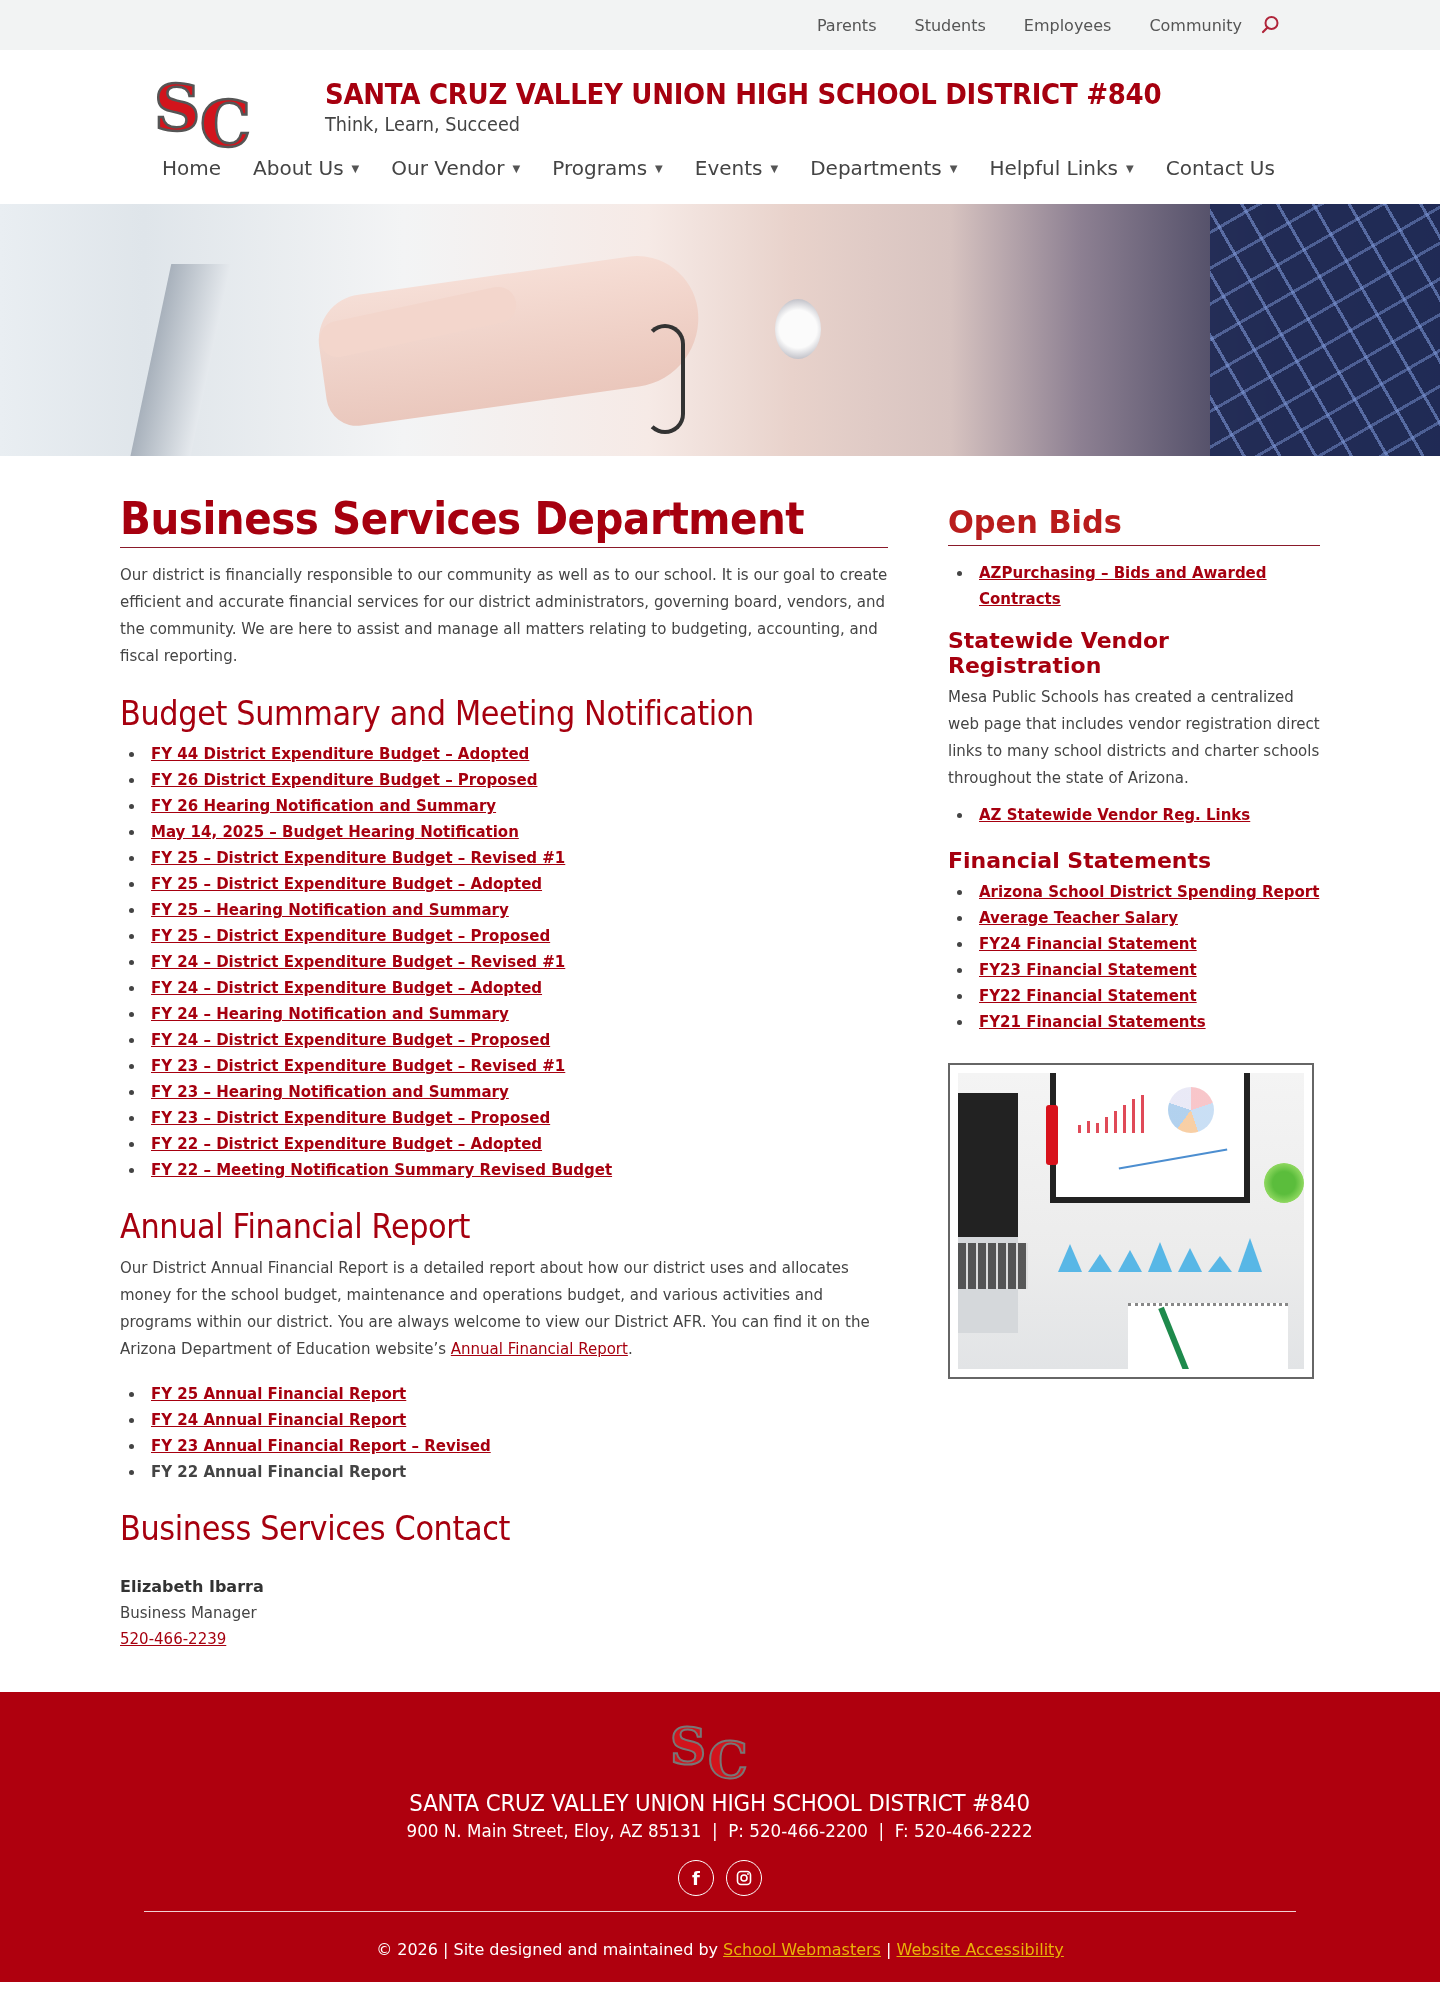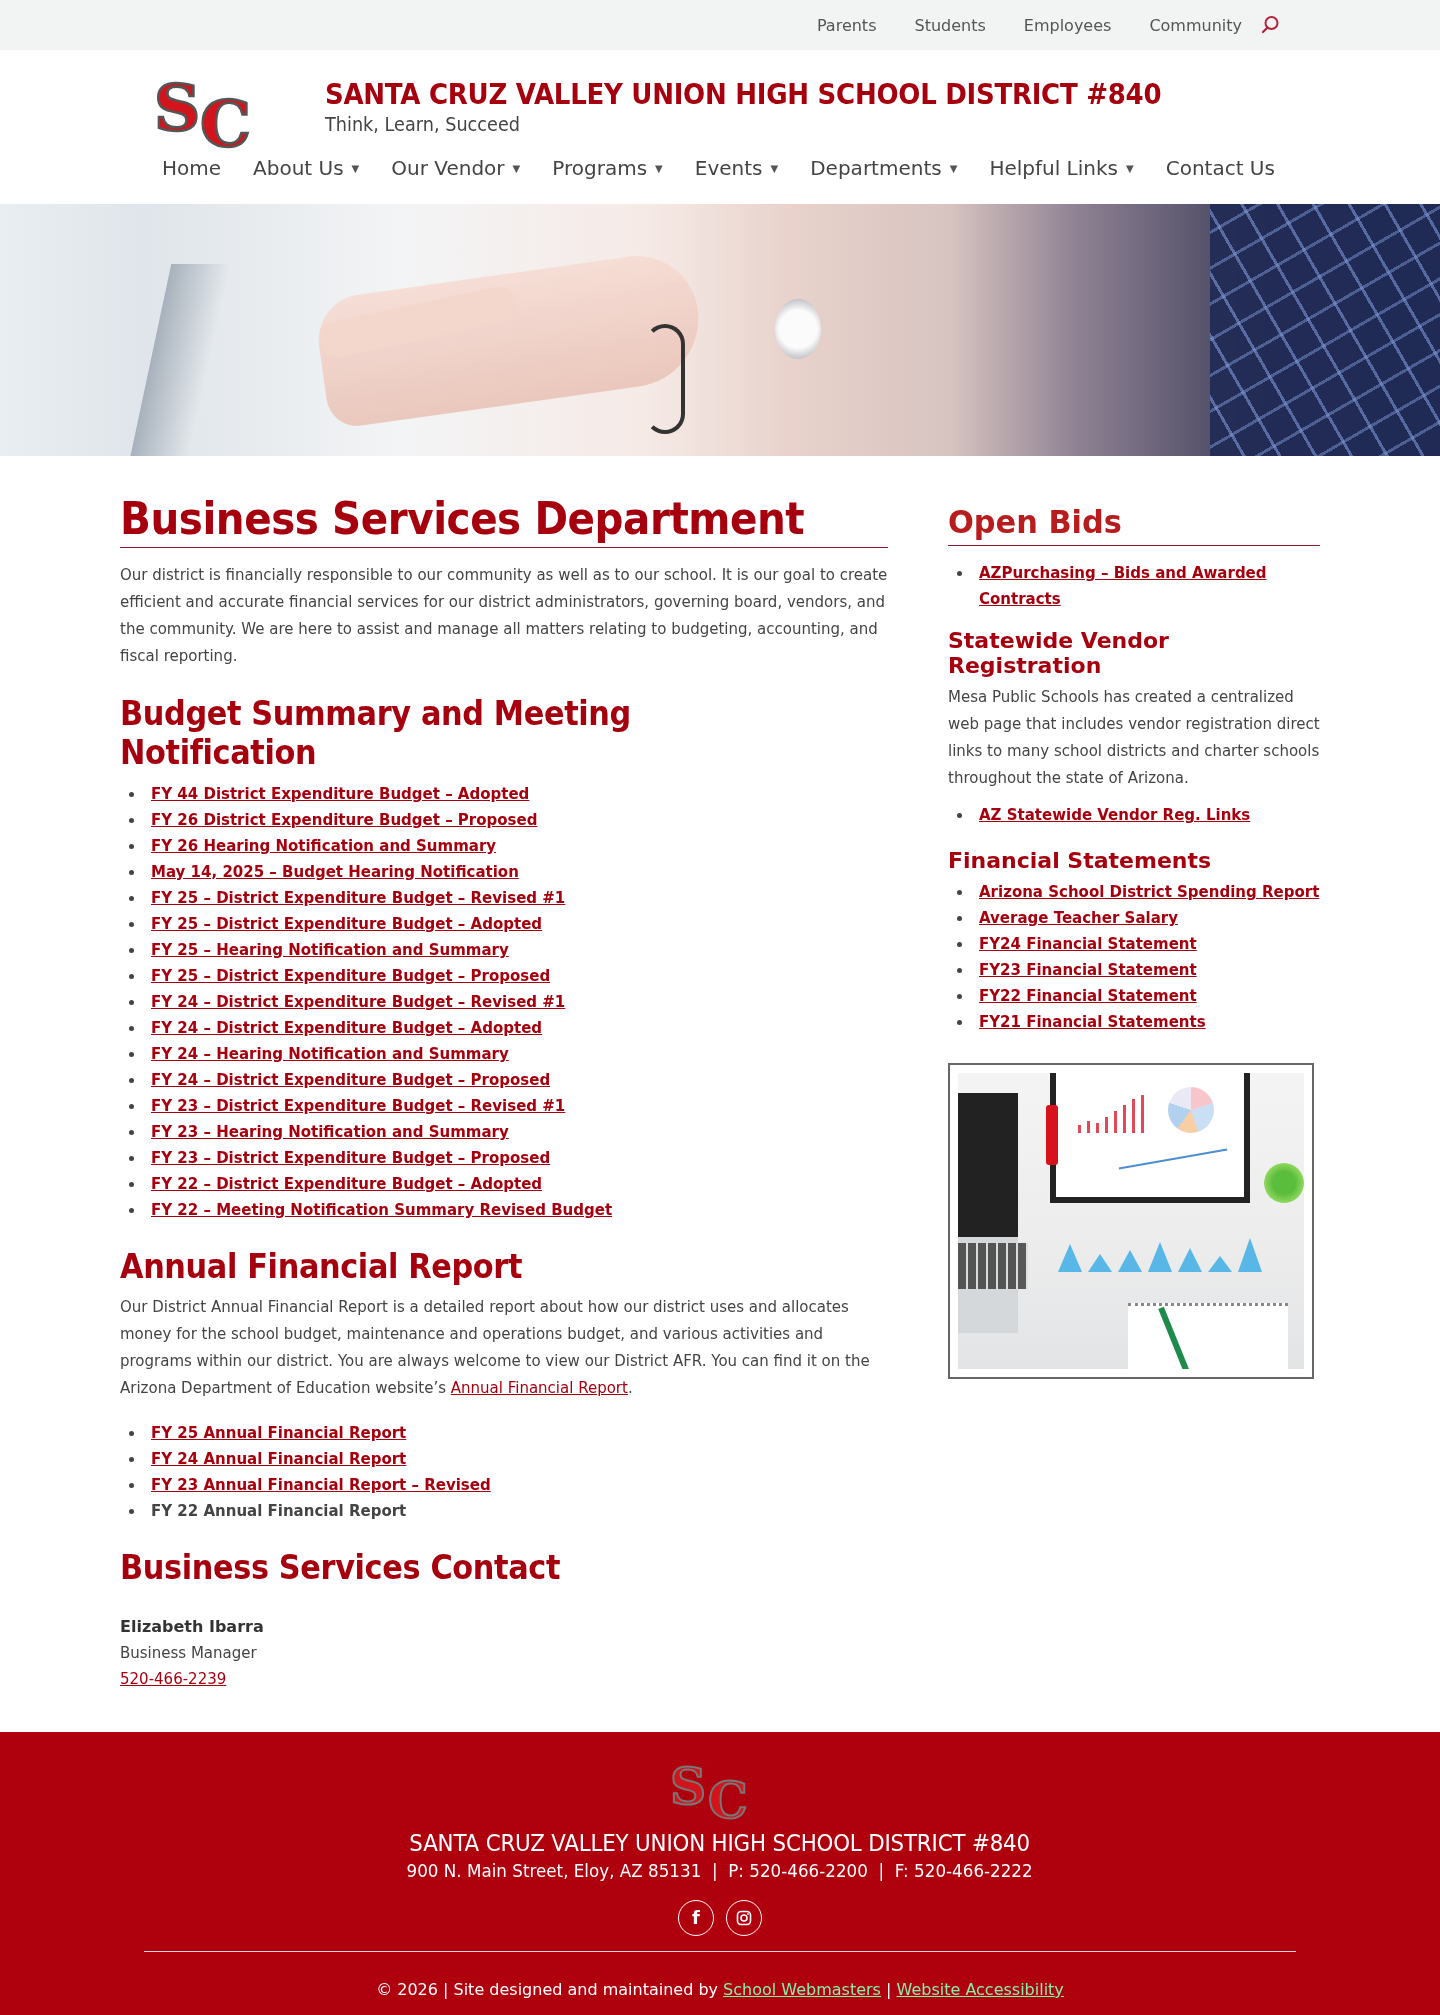--- a/index.html
+++ b/index.html
@@ -35,21 +35,21 @@
 
     
     .content { position: relative; width: 1440px; padding: 0 0 40px 0; display: flex; }
     .main-col { margin-left: 120px; width: 768px; padding-top: 38px; }
     .side-col { margin-left: 60px; width: 372px; padding-top: 47px; }
 
     .page-title { font-weight: bold; font-size: 44px; color: #a6000f; letter-spacing: -0.5px; line-height: 1.15; padding-bottom: 2px; border-bottom: 1px solid #8a1a2a; transform-origin: left; }
     .page-title span { display: inline-block; transform: scaleX(0.92); transform-origin: left; }
     .intro, .afr-text, .vendor-text { font-size: 15px; line-height: 27px; color: #444; }
     .intro { margin-top: 14px; }
-    .section-title { font-size: 33px; color: #a6000f; font-weight: bold; margin-top: 24px; margin-bottom: 8px; line-height: 1.2; letter-spacing: -0.4px; }
+    .section-title { font-size: 33px; color: #a6000f; font-weight: normal; margin-top: 24px; margin-bottom: 8px; line-height: 1.2; letter-spacing: -0.4px; }
     .section-title span { display: inline-block; transform: scaleX(0.92); transform-origin: left; }
 
     ul.link-list { list-style: none; margin-left: 31px; }
     ul.link-list li { font-size: 15px; line-height: 26px; position: relative; font-weight: bold; }
     ul.link-list li::before { content: ""; position: absolute; left: -22px; top: 11px; width: 5px; height: 5px; background: #444; border-radius: 50%; }
     ul.link-list li a { color: #a6000f; text-decoration: underline; }
     ul.link-list li .plain { color: #444; }
 
     .afr-text { margin-top: 8px; margin-bottom: 18px; }
     .contact-block { margin-top: 26px; font-size: 16px; line-height: 26px; }
@@ -82,21 +82,21 @@
     
     .footer { background: #af000e; color: #fff; height: 290px; position: relative; text-align: center; }
     .footer-logo { position: absolute; left: 670px; top: 24px; width: 96px; height: 64px; }
     .footer-title { position: absolute; left: 0; right: 0; top: 98px; font-size: 23px; color: #fff; letter-spacing: -0.2px; }
     .footer-title span, .footer-addr span { display: inline-block; transform: scaleX(0.93); }
     .footer-addr { position: absolute; left: 0; right: 0; top: 128px; font-size: 18px; color: #fff; }
     .social { position: absolute; left: 0; right: 0; top: 168px; display: flex; justify-content: center; gap: 12px; }
     .social .circle { width: 36px; height: 36px; border: 1px solid #fff; border-radius: 50%; display: flex; align-items: center; justify-content: center; color: #fff; font-size: 18px; font-weight: bold; text-decoration: none; }
     .footer-divider { position: absolute; left: 144px; right: 144px; top: 219px; height: 1px; background: #f2d0d3; }
     .footer-copy { position: absolute; left: 0; right: 0; top: 248px; font-size: 16px; color: #fff; }
-    .footer-copy a { color: #86efac; }
+    .footer-copy a { color: #eab308; }
   </style>
 </head>
 <body>
 
 <div class="utility-bar">
   <a href="#" class="util-link">Parents</a>
   <a href="#" class="util-link">Students</a>
   <a href="#" class="util-link">Employees</a>
   <a href="#" class="util-link">Community</a>
   <span class="search-icon">

